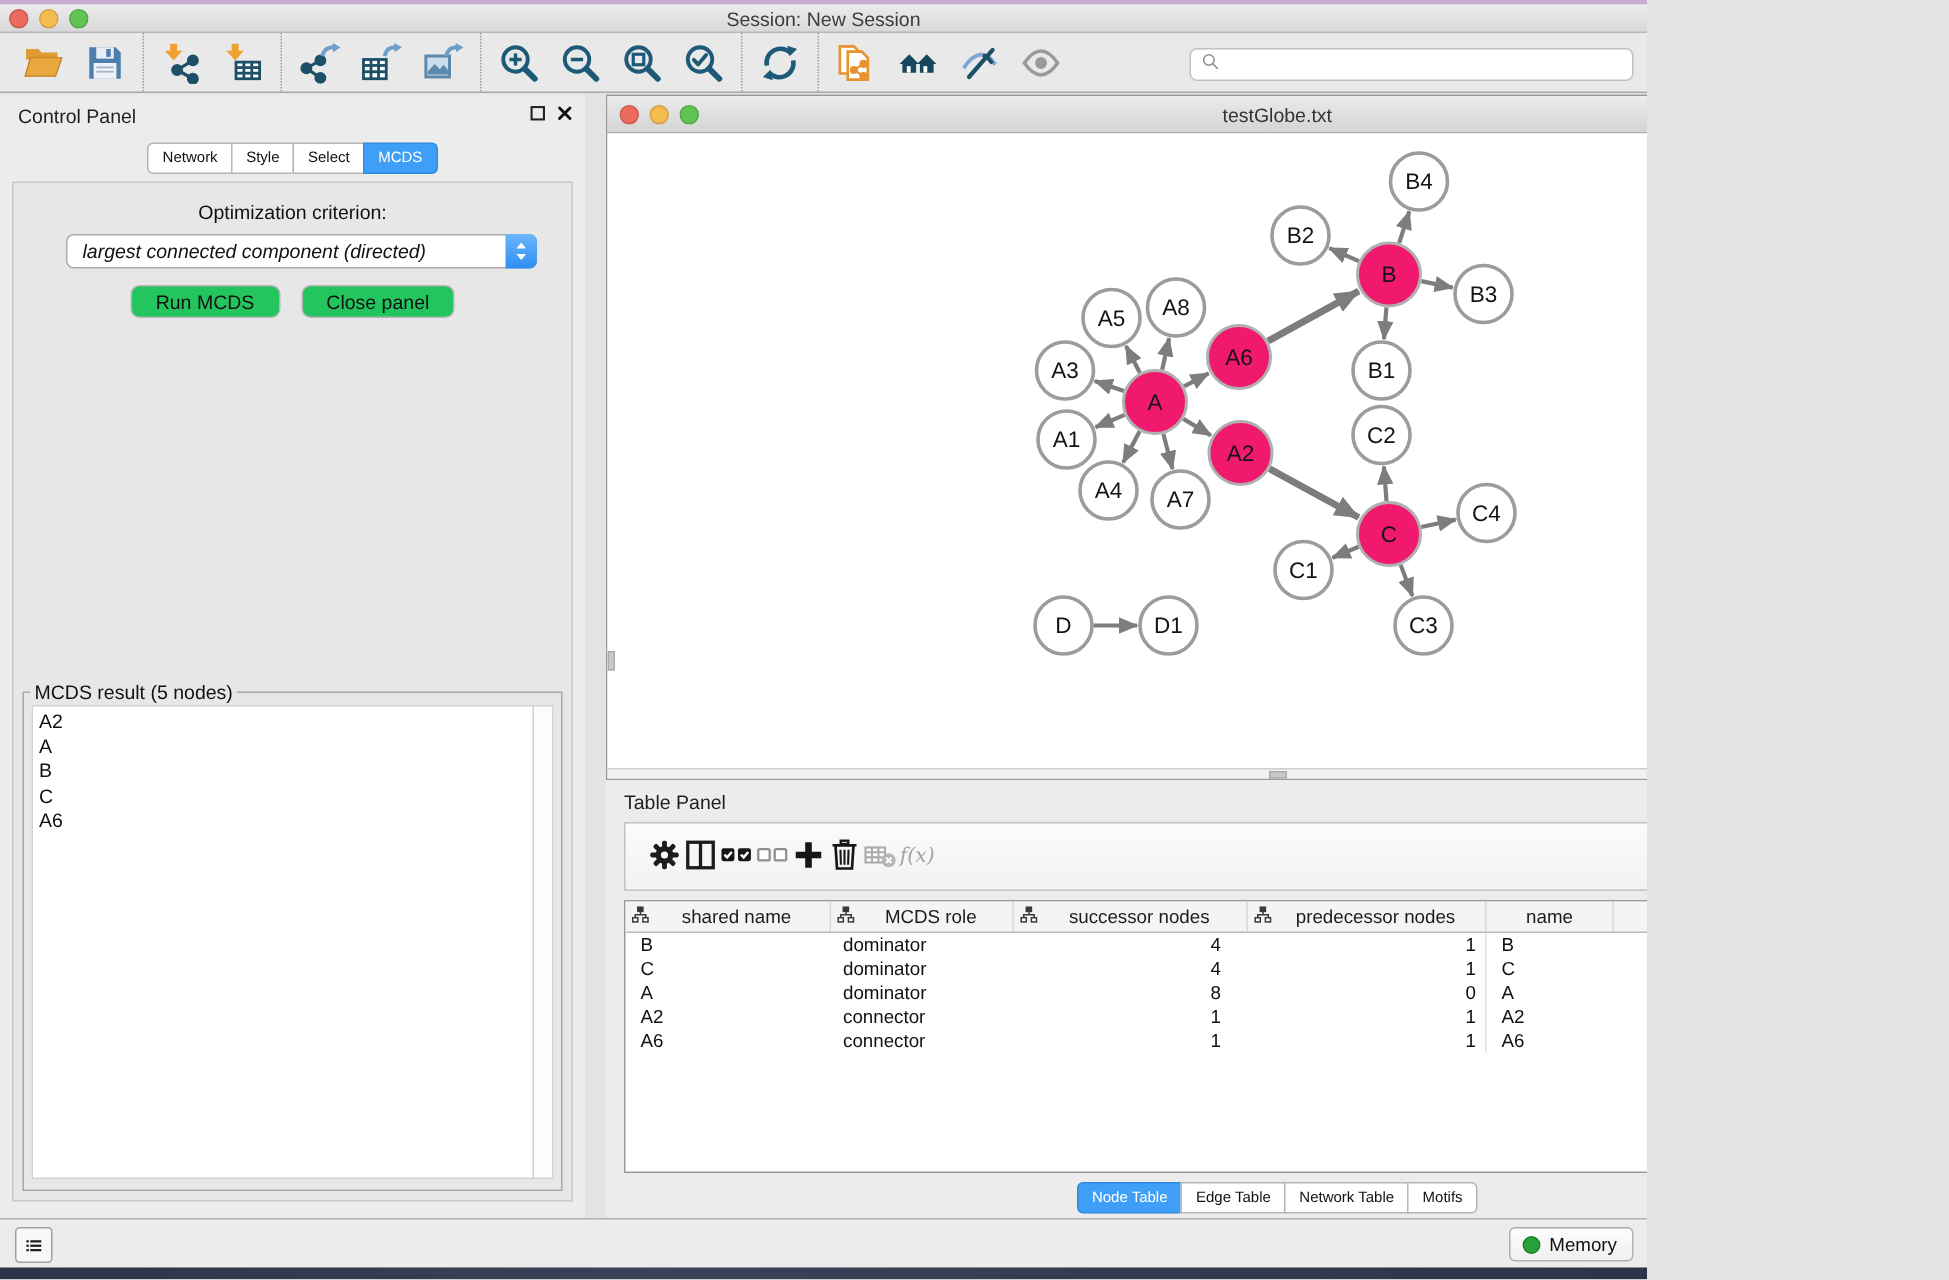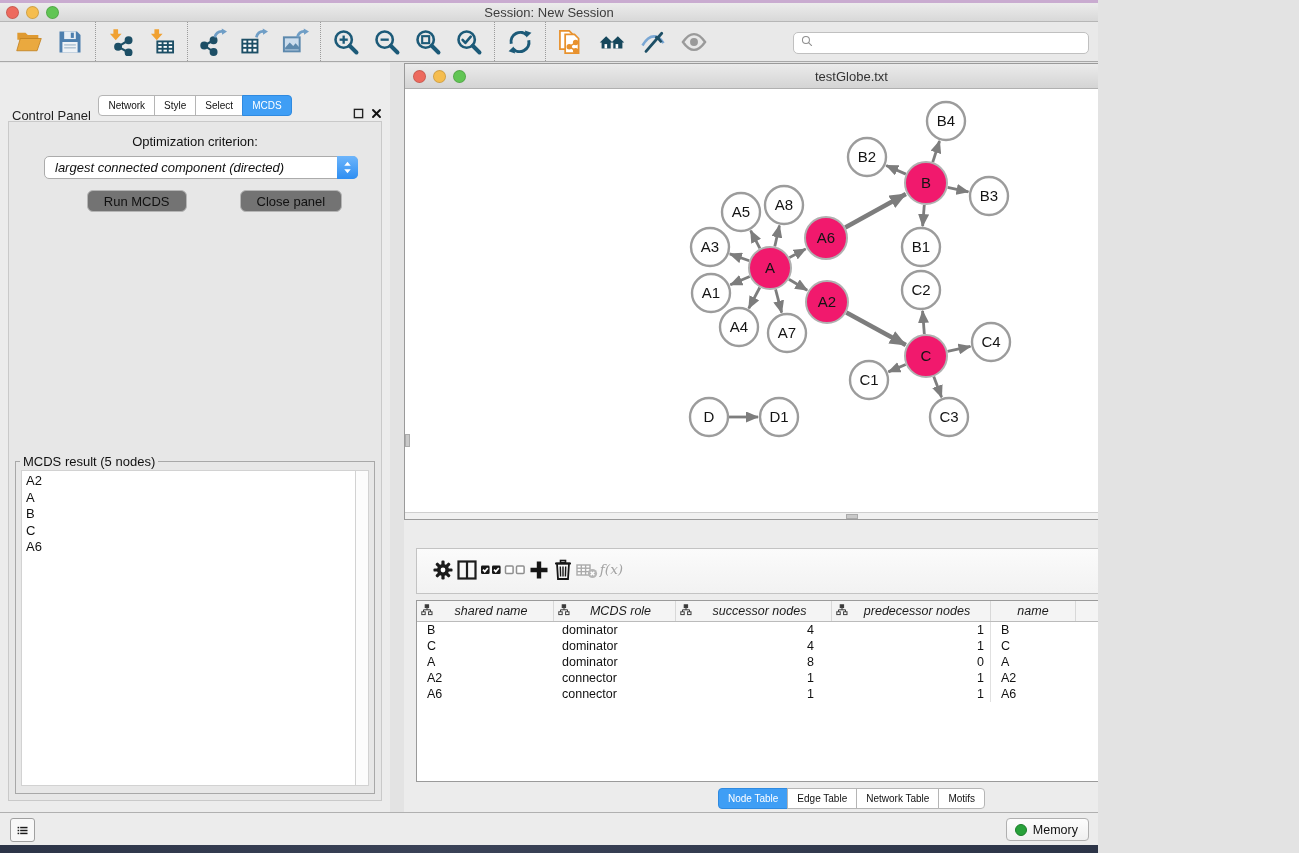--- a/index.html
+++ b/index.html
@@ -23,21 +23,21 @@
   .tb-groups{display:flex;align-items:stretch;height:100%;padding-left:4px;}
   .tb-group{display:flex;align-items:center;padding:0 9px;gap:9px;}
   .tb-group + .tb-group{border-left:1px dotted #9b9b9b;}
   .tb-btn{background:none;border:none;padding:2px;cursor:default;display:flex;align-items:center;}
   .tb-btn svg{width:28px;height:28px;display:block;}
   .searchbox{position:absolute;right:9px;top:10px;width:296px;height:22px;background:#fff;
              border:1px solid #c0c0c0;border-radius:5px;display:flex;align-items:center;padding:0 6px;}
   .searchbox svg{width:14px;height:14px;flex:0 0 auto;}
   .searchbox input{border:none;outline:none;flex:1;font-size:12px;margin-left:4px;background:transparent;}
   
-  .panel-header{position:absolute;left:0;top:0;right:0;height:26px;margin-top:38px;}
+  .panel-header{position:absolute;left:0;top:0;right:0;height:26px;}
   .panel-header .ph-title{position:absolute;left:12px;top:7px;font-size:13px;color:#1f1f1f;}
   .ph-icons{position:absolute;right:8px;top:7px;display:flex;gap:7px;align-items:center;}
   .ph-btn{background:none;border:none;padding:0;cursor:default;display:flex;}
   .ph-btn svg{width:11px;height:11px;}
   
   .control-panel{position:absolute;left:0;top:63px;width:390px;height:749px;background:#ececec;}
   .cp-tabs{position:absolute;left:0;right:0;top:32px;display:flex;justify-content:center;}
   .tab{height:21px;line-height:20px;padding:0 9px;font-size:10px;background:#fff;
        border:1px solid #b5b5b5;margin-left:-1px;color:#111;cursor:default;}
   .tab:first-child{border-radius:4px 0 0 4px;margin-left:0;}
@@ -46,22 +46,22 @@
   .cp-inner{position:absolute;left:8px;right:8px;top:58px;bottom:11px;background:#e7e7e7;
             border:1px solid #c9c9c9;}
   .opt-label{position:absolute;left:0;right:0;top:12px;text-align:center;font-size:13px;color:#111;}
   .dropdown{position:absolute;left:35px;top:34px;width:314px;height:23px;background:#fff;
             border:1px solid #ababab;border-radius:5px;font-style:italic;}
   .dd-text{position:absolute;left:10px;top:0;line-height:22px;font-size:13px;color:#111;}
   .dd-cap{position:absolute;right:-1px;top:-1px;width:21px;height:23px;border-radius:0 5px 5px 0;
           background:linear-gradient(#6db5fb,#2e8ef2);display:flex;align-items:center;justify-content:center;}
   .dd-cap svg{width:9px;height:15px;}
   .cp-buttons{position:absolute;left:0;right:0;top:68px;display:flex;justify-content:center;gap:14px;}
-  .cp-btn{height:22px;padding:0 16px;font-size:13px;background:#737373;border:1px solid #b5b5b5;
-          border-radius:6px;color:#111;cursor:default;font-family:inherit;margin-left:39px;}
+  .cp-btn{height:22px;padding:0 16px;font-size:13px;background:#22c55e;border:1px solid #b5b5b5;
+          border-radius:6px;color:#111;cursor:default;font-family:inherit;}
   .result-box{position:absolute;left:6px;right:6px;top:332px;bottom:6px;border:1px solid #a8a8a8;
               margin:0;padding:0;}
   .result-box legend{font-size:13px;margin-left:4px;padding:0 3px;color:#111;}
   .result-list-wrap{position:absolute;left:5px;right:5px;top:1px;bottom:7px;display:flex;}
   .result-list{flex:1;background:#fff;border:1px solid #d2d2d2;overflow:hidden;padding-top:2px;}
   .result-item{font-size:13px;line-height:16.5px;padding-left:4px;color:#111;}
   .result-scroll{width:13px;background:#fcfcfc;border:1px solid #d2d2d2;border-left:none;}
   
   .net-window{position:absolute;left:404px;top:63px;width:895px;height:457px;
               border:1px solid #9a9a9a;background:#fff;}
@@ -81,21 +81,21 @@
   .tp-toolbar{position:absolute;left:12px;right:12px;top:28px;height:46px;
               background:linear-gradient(#fbfbfb,#f2f2f2);border:1px solid #c3c3c3;
               display:flex;align-items:center;padding-left:14px;}
   .tt-btn{background:none;border:none;padding:0;display:flex;cursor:default;}
   .tt-btn svg{width:24px;height:24px;}
   .tp-table{position:absolute;left:12px;right:12px;top:80px;bottom:30px;background:#fff;
             border:1px solid #9a9a9a;overflow:hidden;}
   .tbl-head,.tbl-row{display:grid;grid-template-columns:137px 122px 156px 159px 85px 1fr;}
   .tbl-head{height:21px;background:#f4f4f4;border-bottom:1px solid #bbb;}
   .th{display:flex;align-items:center;border-right:1px solid #d8d8d8;font-size:12.5px;color:#1c1c1c;
-      padding:0 4px;overflow:hidden;font-style:italic;}
+      padding:0 4px;overflow:hidden;}
   .th:last-child{border-right:none;}
   .th .th-label{flex:1;text-align:center;white-space:nowrap;}
   .th svg{width:12px;height:12px;flex:0 0 auto;}
   .tbl-row{height:16px;}
   .td{font-size:12.5px;line-height:16px;color:#111;white-space:nowrap;overflow:hidden;}
   .td.c0{padding-left:10px;}
   .td.c1{padding-left:8px;}
   .td.c2{text-align:right;padding-right:18px;}
   .td.c3{text-align:right;padding-right:6px;border-right:1px solid #e0e0e0;}
   .td.c4{padding-left:10px;}

